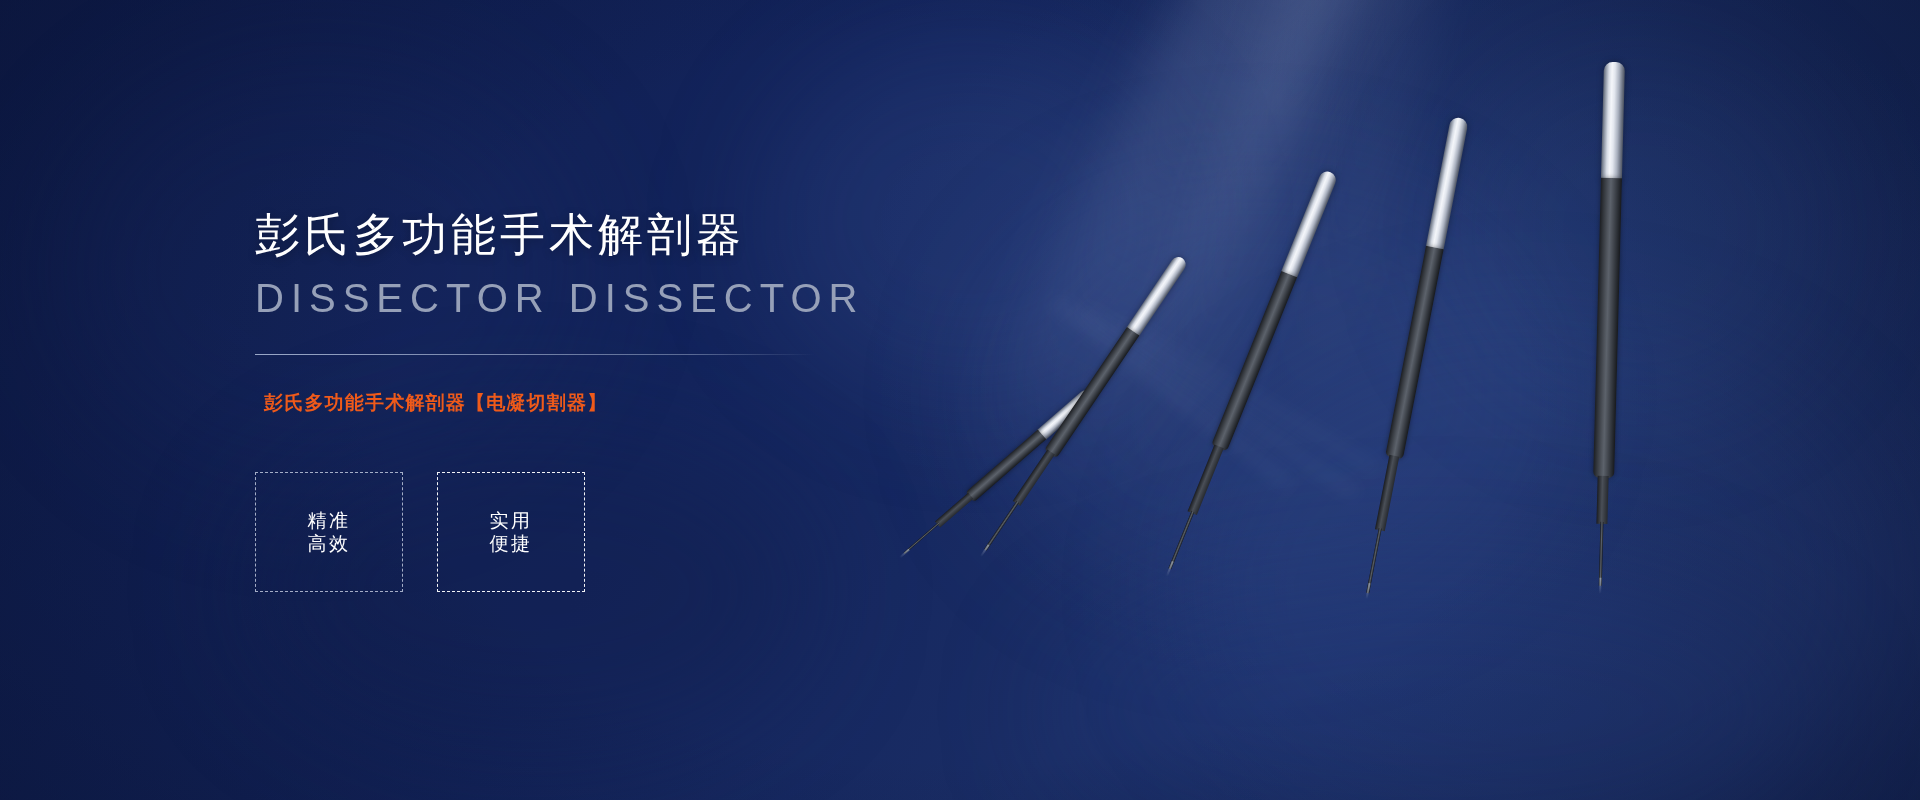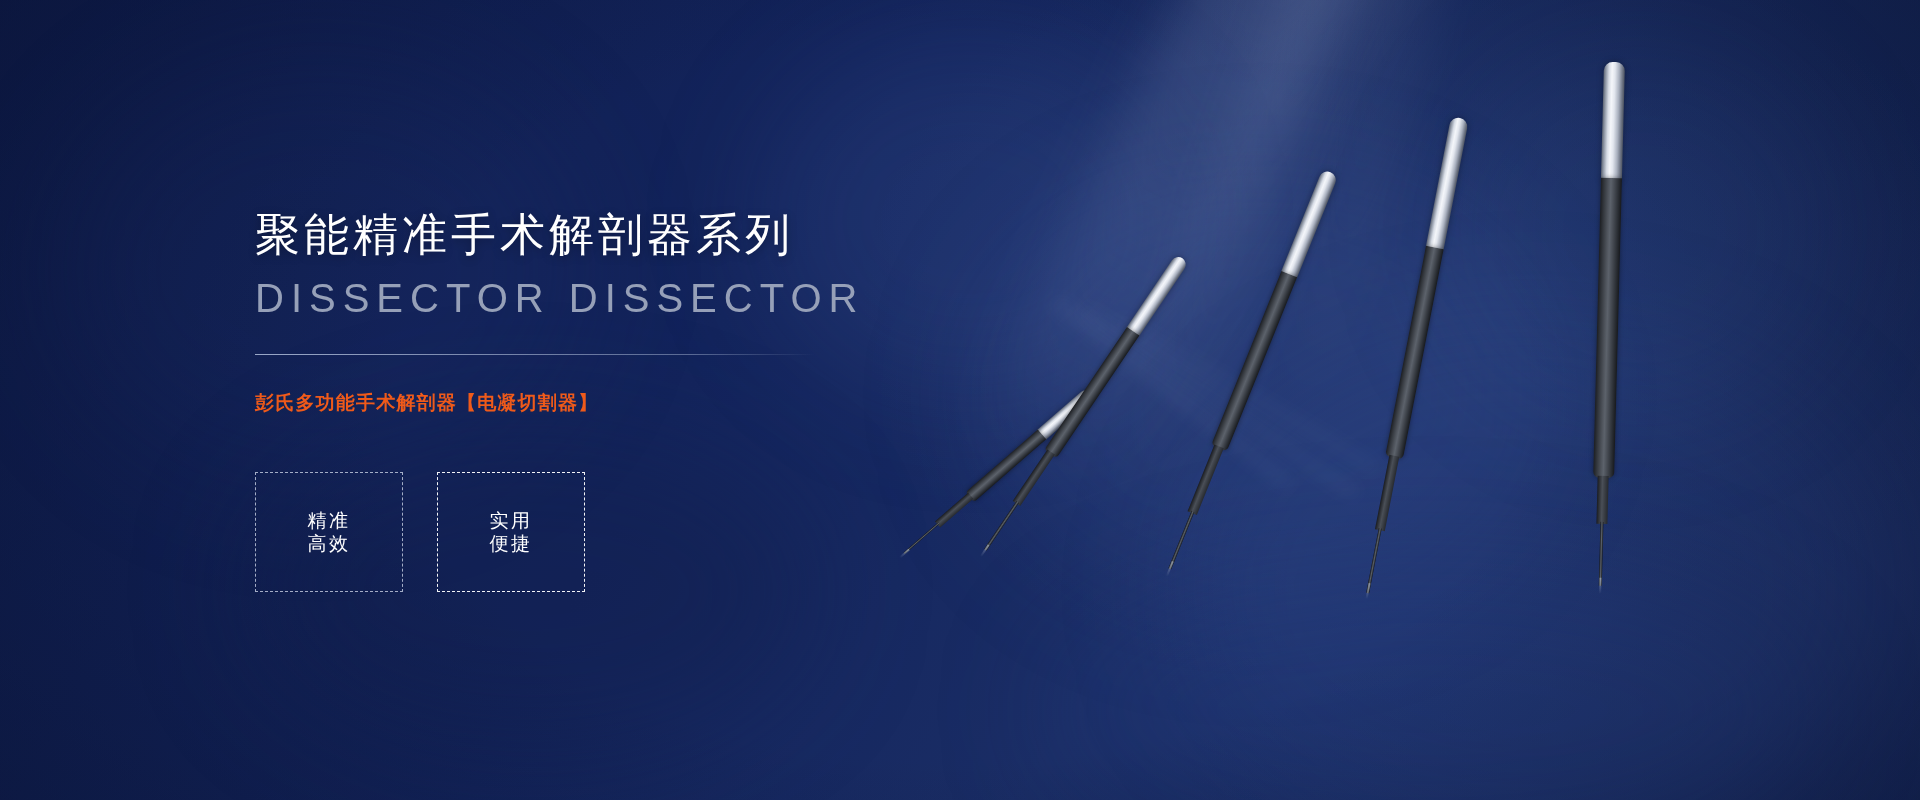--- a/index.html
+++ b/index.html
@@ -86,20 +86,21 @@
     width:560px; height:1px;
     background:linear-gradient(to right,rgba(178,192,220,.85),rgba(178,192,220,.45) 78%,rgba(178,192,220,0));
   }
   .subtitle{
     margin-top:35px;
     font-size:19px;
     font-weight:700;
     letter-spacing:1.2px;
     color:#ef5a1a;
     white-space:nowrap;
+    margin-left:9px;
   }
 
   
   .features{
     margin-top:56px;
     display:flex;
     gap:34px;
   }
   .feature{
     width:148px; height:120px;
@@ -174,21 +175,21 @@
   <div class="shaft s1"></div>
   <div class="shaft s2"></div>
   <div class="shaft s3"></div>
   <div class="ghost g1"></div>
   <div class="ghost g2"></div>
   <div class="ghost g3"></div>
   <div class="bg-vignette"></div>
 
   <div class="content">
 
-    <h1 class="title-cn">聚能精准手术解剖器系列</h1>
+    <h1 class="title-cn">彭氏多功能手术解剖器</h1>
 
     <h2 class="title-en">DISSECTOR DISSECTOR</h2>
 
     <div class="divider"></div>
 
     <div class="subtitle">彭氏多功能手术解剖器【电凝切割器】</div>
 
     <div class="features">
 
       <div class="feature">

